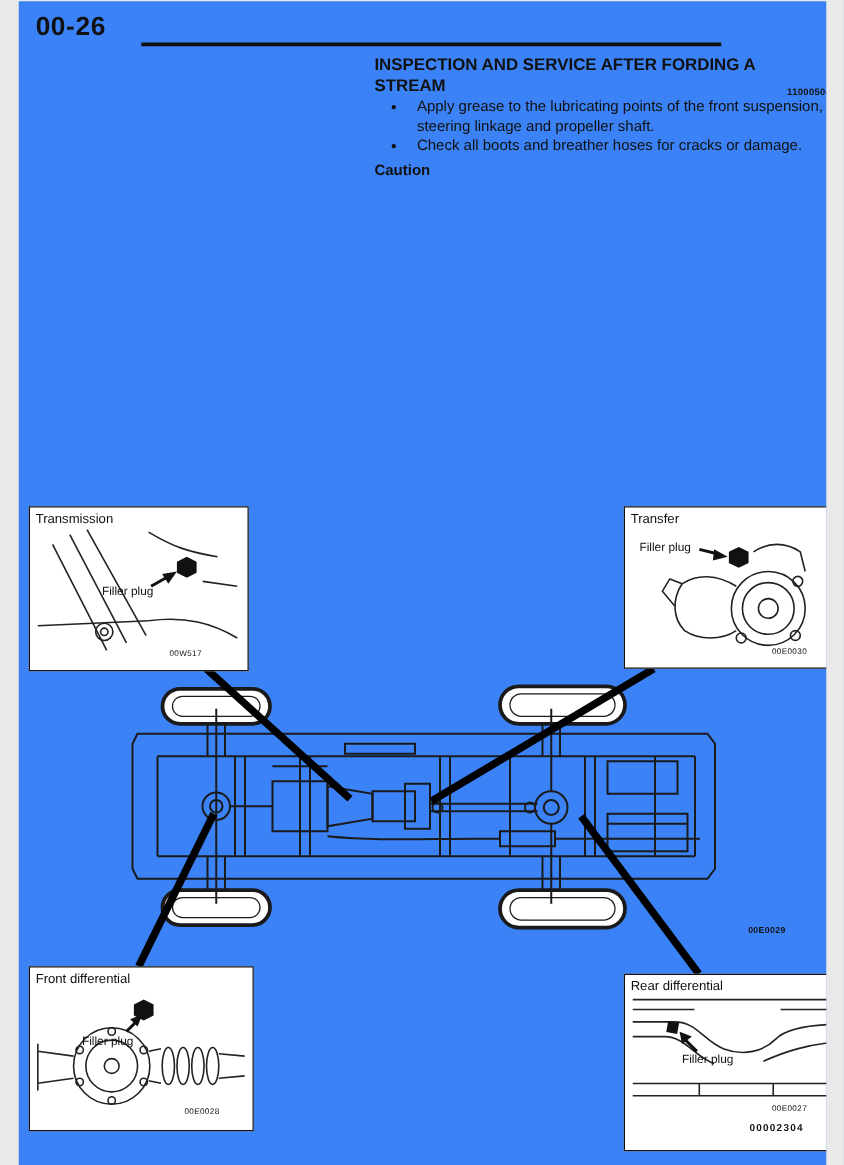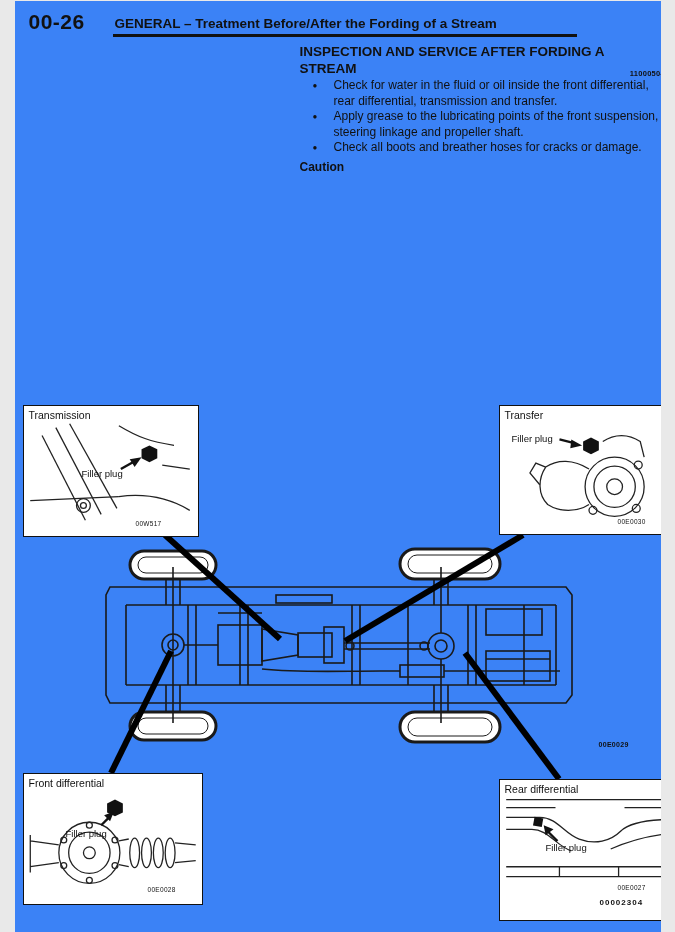--- a/index.html
+++ b/index.html
@@ -44,31 +44,26 @@
 
   .scanmark { position:absolute; width:7px; height:20px; border-right:1.5px solid #bbb;
               border-radius:0 100% 100% 0 / 0 50% 50% 0; z-index:0; }
 </style>
 </head>
 <body>
 
 <div class="page">
 
   <span class="pagenum">00-26</span>
-  <span class="htitle">GENERAL – Treatment Before/After the Fording of a Stream</span>
   <div class="hrule"></div>
 
   <div class="content">
     <div class="stitle">INSPECTION AND SERVICE AFTER FORDING A STREAM</div>
     <span class="scode">110005049</span>
     <div class="bullets">
-      <div class="bullet">
-        <span class="dot"></span>
-        <span class="btext">Check for water in the fluid or oil inside the front differential, rear differential, transmission and transfer.</span>
-      </div>
       <div class="bullet">
         <span class="dot"></span>
         <span class="btext">Apply grease to the lubricating points of the front suspension, steering linkage and propeller shaft.</span>
       </div>
       <div class="bullet">
         <span class="dot"></span>
         <span class="btext">Check all boots and breather hoses for cracks or damage.</span>
       </div>
     </div>
     <div class="caution-label">Caution</div>

